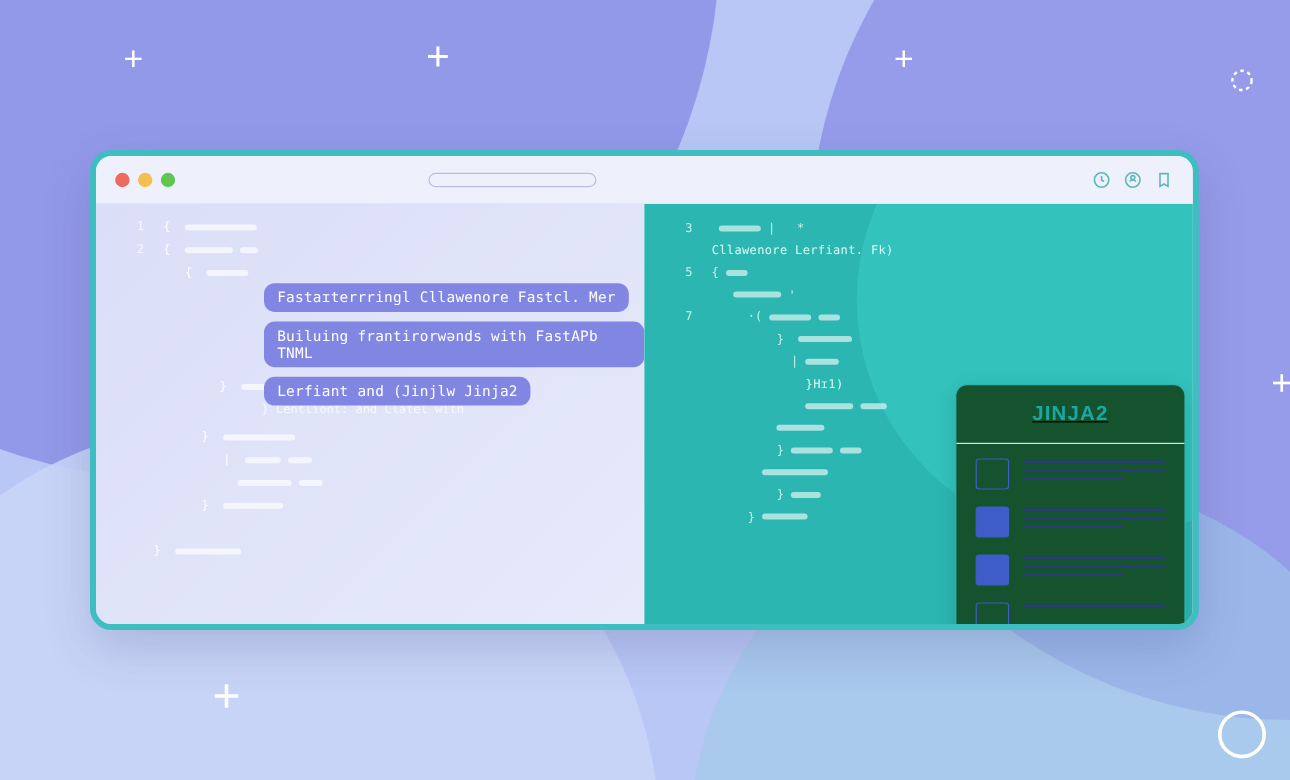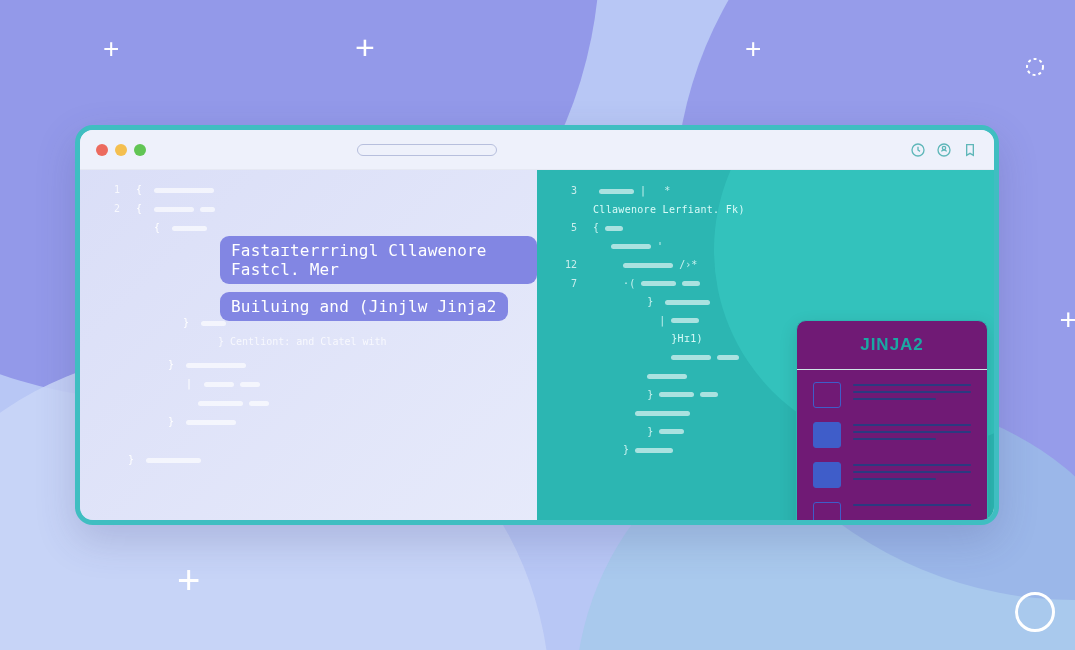--- a/index.html
+++ b/index.html
@@ -157,21 +157,21 @@
     left: 140px;
     display:flex;
     flex-direction: column;
     gap:8px;
   }
   .tag {
     display:inline-block;
     background: #8286e3;
     color: #fff;
     font-family: ui-monospace, Menlo, Consolas, monospace;
-    font-size: 16px;
+    font-size: 12px;
     padding: 5px 11px;
     border-radius: 9px;
     letter-spacing: 0.2px;
     width: fit-content;
   }
   .subtxt {
     font-family: ui-monospace, Menlo, Consolas, monospace;
     font-size: 10px;
     color: rgba(255,255,255,0.75);
     margin-left: 120px;
@@ -217,25 +217,26 @@
     letter-spacing: 0.3px;
   }
 
   
   .card {
     position: absolute;
     right: 6px;
     bottom: -20px;
     width: 192px;
     height: 220px;
-    background: #701a75;
+    background: #14532d;
     border: 1.5px solid #2cb6b2;
     border-radius: 10px;
     padding: 14px 16px 10px 16px;
     box-shadow: 0 6px 18px rgba(0,0,0,0.12);
+    text-decoration: underline;
   }
   .card-title {
     color: #1ba8a3;
     font-weight: 700;
     font-size: 17px;
     text-align: center;
     letter-spacing: 1px;
     margin-bottom: 14px;
   }
   .card-divider {
@@ -312,21 +313,22 @@
         <div><span class="ln"></span> &nbsp;&nbsp;&nbsp;{ &nbsp;<span class="skel" style="width:35px"></span></div>
         <div>&nbsp;</div>
           <div>&nbsp;</div>
           <div>&nbsp;</div>
           <div>&nbsp;</div>
         <div style="margin-left:85px">} &nbsp;<span class="skel" style="width:25px"></span></div>
       </div>
 
       <div class="tags">
         <span class="tag">Fastaɪterrringl Cllawenore Fastcl.  Mer</span>
-        <span class="tag">Builuing and (Jinjlw Jinja2</span>
+        <span class="tag">Builuing frantirorwənds with FastAPb TNML</span>
+        <span class="tag">Lerfiant and (Jinjlw Jinja2</span>
       </div>
 
       <div class="subtxt">}   Centliont: and Clatel with</div>
 
       <div class="codeblock" style="margin-top:8px; margin-left:70px;">
         <div>} &nbsp;<span class="skel" style="width:60px"></span></div>
         <div>&nbsp;&nbsp;&nbsp;| &nbsp;<span class="skel" style="width:30px"></span> <span class="skel" style="width:20px"></span></div>
         <div>&nbsp;&nbsp;&nbsp;&nbsp;&nbsp;<span class="skel" style="width:45px"></span> <span class="skel" style="width:20px"></span></div>
         <div>} &nbsp;<span class="skel" style="width:50px"></span></div>
         <div>&nbsp;</div>
@@ -336,21 +338,20 @@
     </div>
 
     <div class="pane-right">
       <div class="teal-blob"></div>
 
       <div class="codeblock2">
         <div><span class="ln2">3</span> &nbsp;<span class="skel2" style="width:35px"></span> | &nbsp;&nbsp;*</div>
         <div><span class="ln2"></span> <span class="rfn">Cllawenore Lerfiant. Fk)</span></div>
         <div><span class="ln2">5</span> { <span class="skel2" style="width:18px"></span></div>
         <div><span class="ln2"></span> &nbsp;&nbsp;&nbsp;<span class="skel2" style="width:40px"></span> '</div>
-        <div><span class="ln2">12</span> &nbsp;&nbsp;&nbsp;&nbsp;&nbsp;<span class="skel2" style="width:50px"></span> /›*</div>
         <div><span class="ln2">7</span> &nbsp;&nbsp;&nbsp;&nbsp;&nbsp;·( <span class="skel2" style="width:35px"></span> <span class="skel2" style="width:18px"></span></div>
         <div><span class="ln2"></span> &nbsp;&nbsp;&nbsp;&nbsp;&nbsp;&nbsp;&nbsp;&nbsp;&nbsp;} &nbsp;<span class="skel2" style="width:45px"></span></div>
         <div><span class="ln2"></span> &nbsp;&nbsp;&nbsp;&nbsp;&nbsp;&nbsp;&nbsp;&nbsp;&nbsp;&nbsp;&nbsp;| <span class="skel2" style="width:28px"></span></div>
         <div><span class="ln2"></span> &nbsp;&nbsp;&nbsp;&nbsp;&nbsp;&nbsp;&nbsp;&nbsp;&nbsp;&nbsp;&nbsp;&nbsp;&nbsp;<span class="rfn">}Hɪ1)</span></div>
         <div><span class="ln2"></span> &nbsp;&nbsp;&nbsp;&nbsp;&nbsp;&nbsp;&nbsp;&nbsp;&nbsp;&nbsp;&nbsp;&nbsp;&nbsp;<span class="skel2" style="width:40px"></span> <span class="skel2" style="width:22px"></span></div>
         <div><span class="ln2"></span> &nbsp;&nbsp;&nbsp;&nbsp;&nbsp;&nbsp;&nbsp;&nbsp;&nbsp;<span class="skel2" style="width:40px"></span></div>
         <div><span class="ln2"></span> &nbsp;&nbsp;&nbsp;&nbsp;&nbsp;&nbsp;&nbsp;&nbsp;&nbsp;} <span class="skel2" style="width:35px"></span> <span class="skel2" style="width:18px"></span></div>
         <div><span class="ln2"></span> &nbsp;&nbsp;&nbsp;&nbsp;&nbsp;&nbsp;&nbsp;<span class="skel2" style="width:55px"></span></div>
         <div><span class="ln2"></span> &nbsp;&nbsp;&nbsp;&nbsp;&nbsp;&nbsp;&nbsp;&nbsp;&nbsp;} <span class="skel2" style="width:25px"></span></div>
         <div><span class="ln2"></span> &nbsp;&nbsp;&nbsp;&nbsp;&nbsp;} <span class="skel2" style="width:38px"></span></div>

